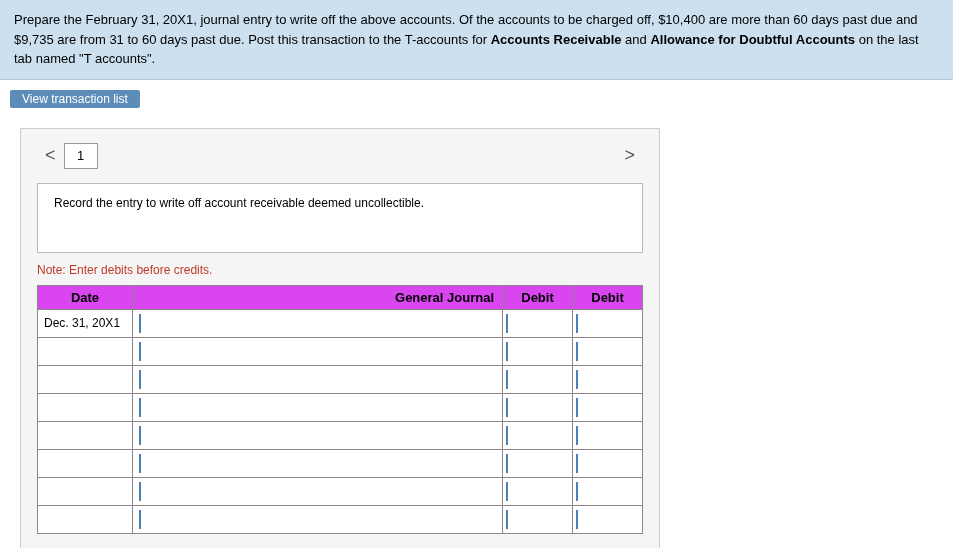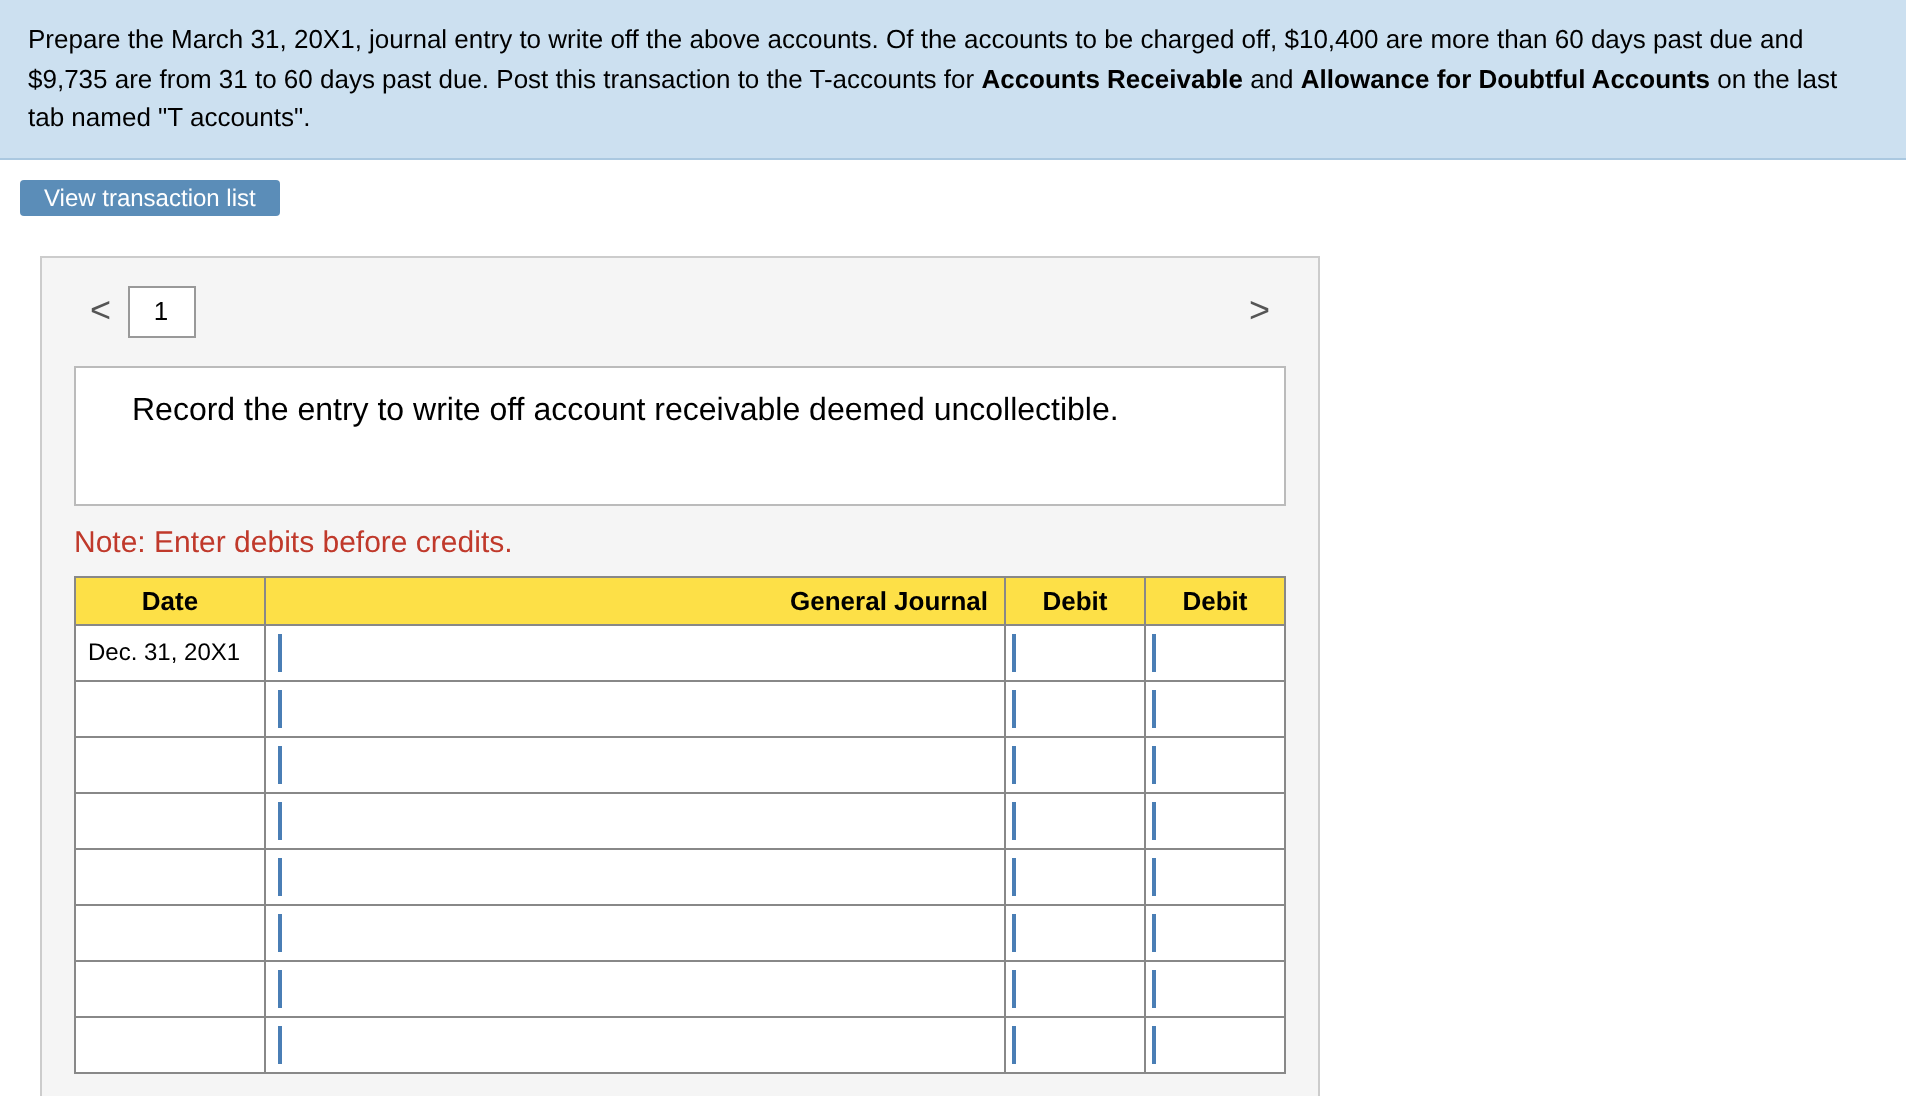--- a/index.html
+++ b/index.html
@@ -74,42 +74,42 @@
       font-size: 13px;
     }
 
     .nav-arrow-right {
       margin-left: auto;
     }
 
     .entry-description-box {
       border: 1px solid #bbb;
       background: #fff;
-      padding: 10px 28px;
+      padding: 10px 16px;
       margin-bottom: 10px;
-      font-size: 16px;
+      font-size: 12px;
       line-height: 1.5;
       min-height: 70px;
     }
 
     .note-text {
       color: #c0392b;
-      font-size: 15px;
+      font-size: 12px;
       margin-bottom: 8px;
     }
 
     table.journal-table {
       width: 100%;
       border-collapse: collapse;
       border: 1px solid #888;
       background: #fff;
     }
 
     table.journal-table thead tr {
-      background: #fde047;
+      background: #d946ef;
     }
 
     table.journal-table thead th {
       border: 1px solid #888;
       padding: 4px 8px;
       font-weight: bold;
       font-size: 13px;
       text-align: center;
     }
 
@@ -196,21 +196,21 @@
       color: #000;
     }
   </style>
 </head>
 <body>
 
 
 
 
 <div class="instruction-bar">
-  <span>Prepare the March 31, 20X1, journal entry to write off the above accounts. Of the accounts to be charged off, $10,400 are more than 60 days past due and $9,735 are from 31 to 60 days past due. Post this transaction to the T-accounts for </span><b>Accounts Receivable</b><span> and </span><b>Allowance for Doubtful Accounts</b><span> on the last tab named "T accounts".</span>
+  <span>Prepare the February 31, 20X1, journal entry to write off the above accounts. Of the accounts to be charged off, $10,400 are more than 60 days past due and $9,735 are from 31 to 60 days past due. Post this transaction to the T-accounts for </span><b>Accounts Receivable</b><span> and </span><b>Allowance for Doubtful Accounts</b><span> on the last tab named "T accounts".</span>
 </div>
 
 
 <button class="btn-view-transaction">View transaction list</button>
 
 
 <div class="worksheet-container">
 
 
   <div class="nav-row">

